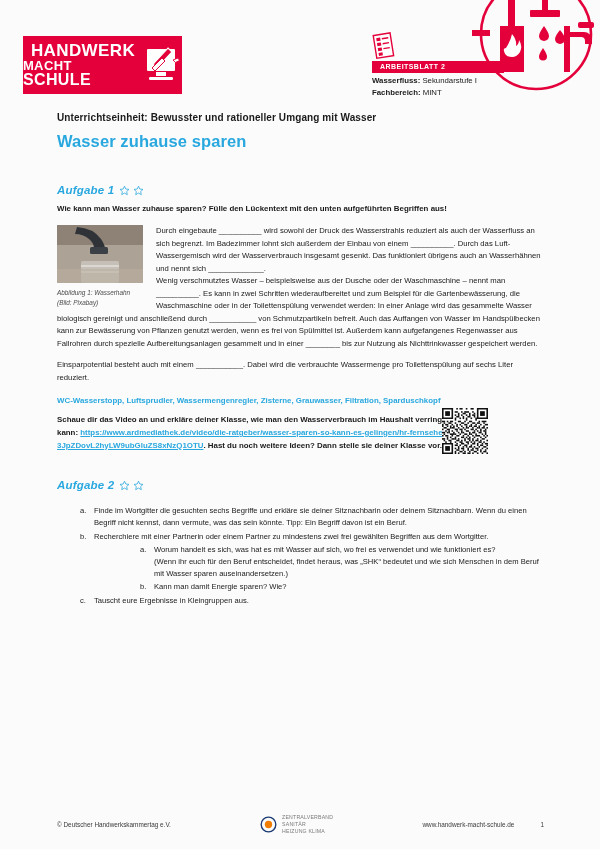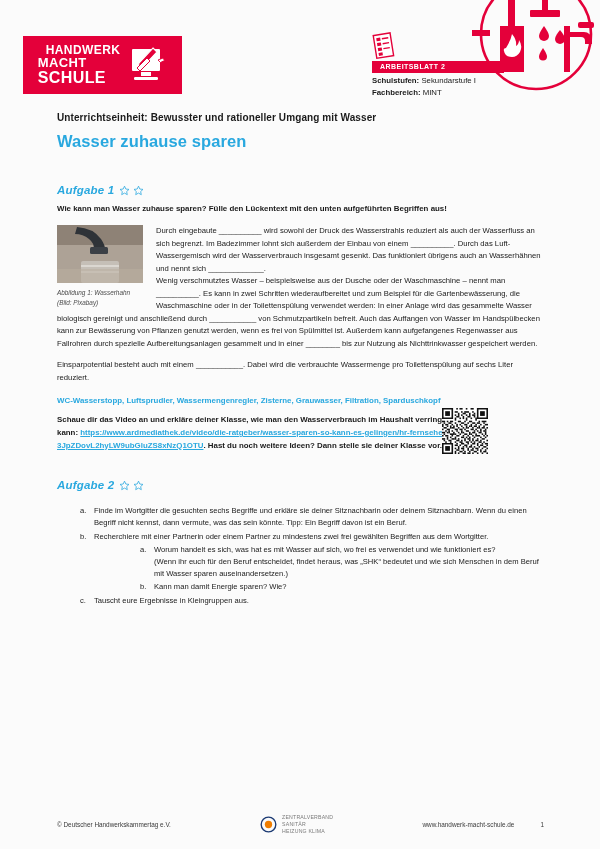--- a/index.html
+++ b/index.html
@@ -25,21 +25,21 @@
     padding: 4px 8px;
   }
   .logo-words {
     display: flex; flex-direction: column; align-items: flex-start;
     line-height: 1.02;
   }
   .logo-words span {
     color: #ffffff; font-weight: bold; font-size: 13.5px;
     letter-spacing: .4px; font-family: "Liberation Sans", sans-serif;
   }
-  .logo-words span:nth-child(1) { font-size: 12px; margin-left: 8px; }
+  .logo-words span:nth-child(1) { font-size: 17px; margin-left: 8px; }
   .logo-words span:nth-child(2) { font-size: 13px; }
   .logo-words span:nth-child(3) { font-size: 16px; }
   .logo-mark { width: 40px; height: 38px; flex: 0 0 auto; }
 
   .sheet-meta { position: absolute; left: 372px; top: 55px; width: 160px; }
   .sheet-tag {
     background: #e4003a; color: #ffffff;
     font-size: 7px; font-weight: bold; letter-spacing: .45px;
     padding: 2.5px 6px 2.5px 8px; display: inline-block;
     width: 132px;
@@ -159,21 +159,21 @@
         <rect x="11" y="10.8" width="6.5" height="1.4" fill="#e4003a"></rect>
         <rect x="5.5" y="15" width="4" height="3.2" fill="#e4003a"></rect>
         <rect x="11" y="15.8" width="6.5" height="1.4" fill="#e4003a"></rect>
         <rect x="5.5" y="20" width="4" height="3" fill="#e4003a"></rect>
       </g>
     </svg>
 
     <div class="sheet-meta">
       <div class="sheet-tag">ARBEITSBLATT 2</div>
       <div class="meta-line">
-        <b>Schulstufen:</b>
+        <b>Wasserfluss:</b>
         <span>Sekundarstufe I</span>
       </div>
       <div class="meta-line">
         <b>Fachbereich:</b>
         <span>MINT</span>
       </div>
     </div>
 
     <svg class="circle-art" viewBox="0 0 128 128">
       <circle cx="64" cy="64" r="55" fill="none" stroke="#e4003a" stroke-width="2.6"></circle>

